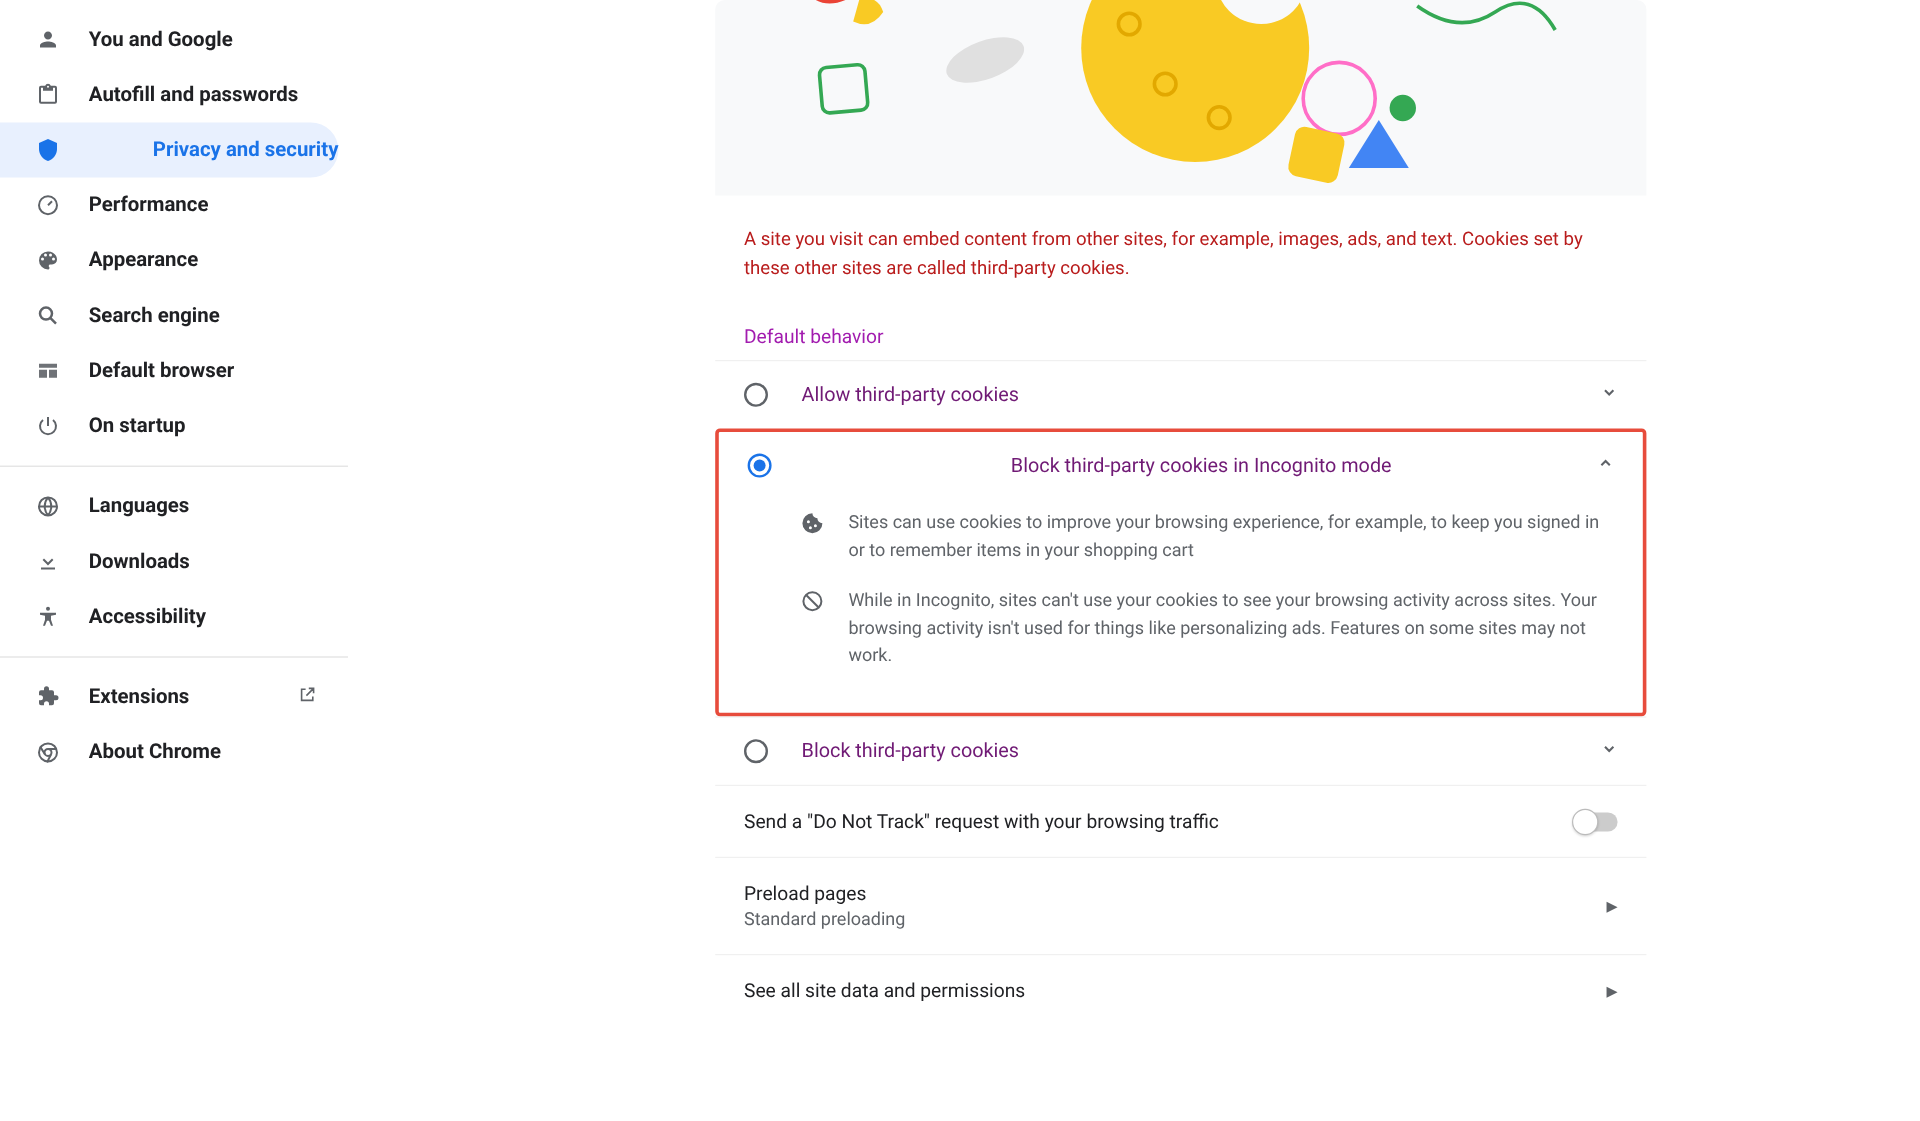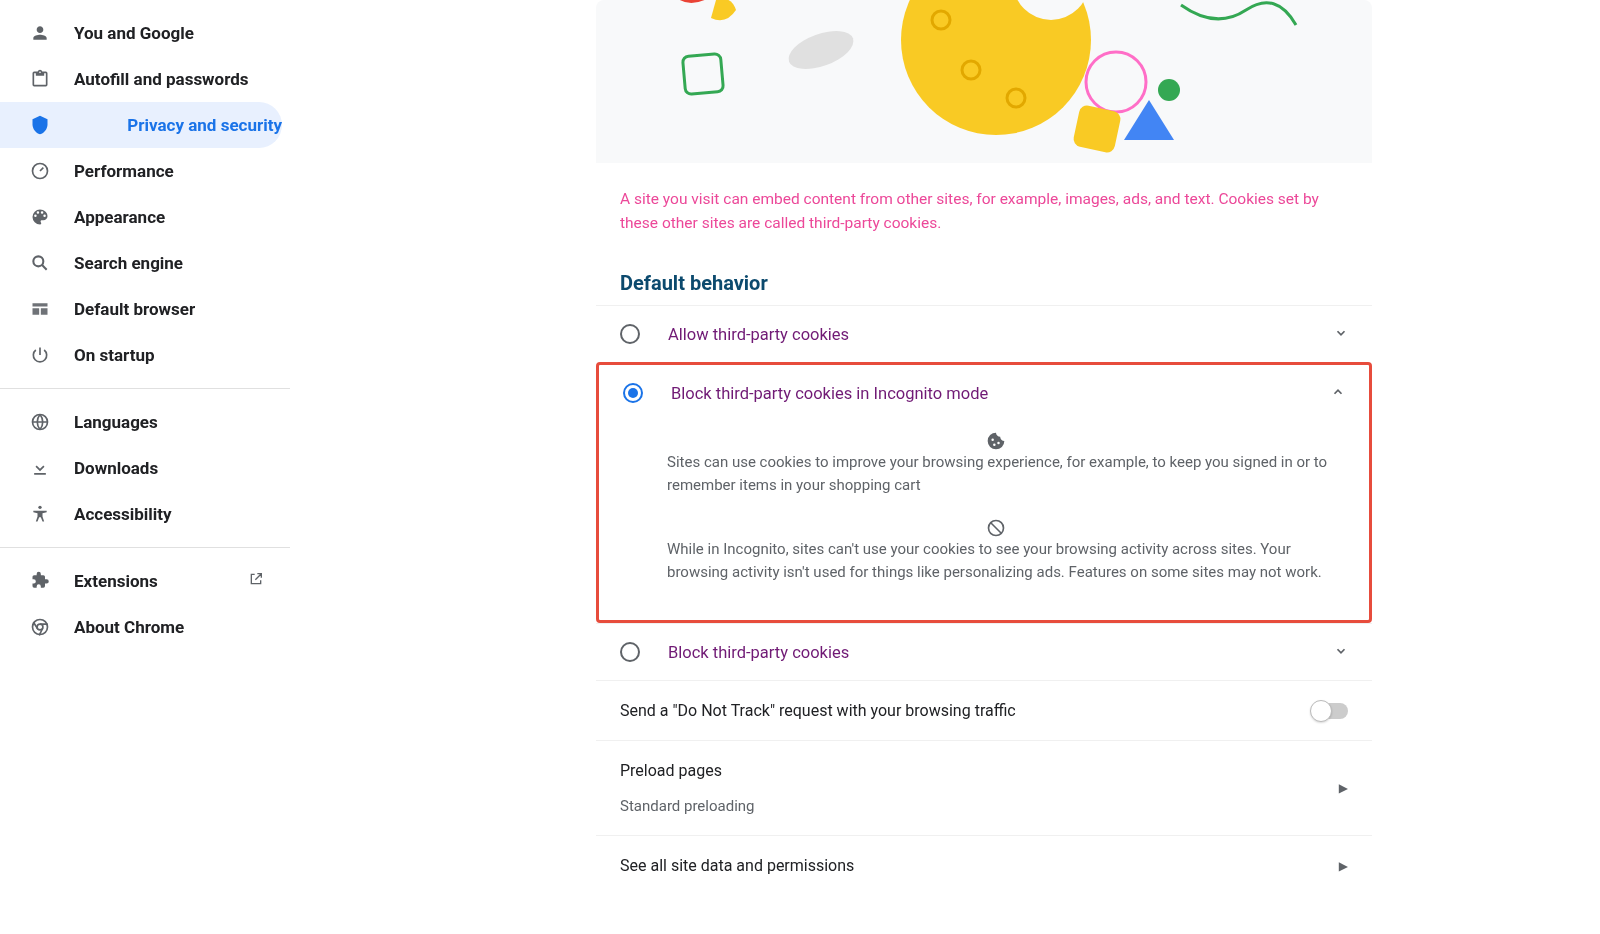--- a/index.html
+++ b/index.html
@@ -69,42 +69,42 @@
     height: 163px;
     background: #f8f9fa;
     position: relative;
     overflow: hidden;
     border-radius: 8px 8px 0 0;
   }
   .desc {
     padding: 24px 24px 0 24px;
     font-size: 15.5px;
     line-height: 1.55;
-    color: #ec4899;
+    color: #b91c1c;
   }
   .section-title {
     padding: 36px 24px 10px 24px;
-    font-size: 20px;
-    font-weight: 700;
-    color: #0c4a6e;
+    font-size: 16px;
+    font-weight: 400;
+    color: #a21caf;
   }
   .section-sub {
     padding: 0 24px 16px 24px;
     font-size: 15.5px;
     color: #5f6368;
   }
   .radio-row {
     display: flex;
     align-items: center;
     padding: 18px 24px;
     border-top: 1px solid #f0f0f0;
     cursor: pointer;
     position: relative;
   }
-  .radio-row:first-of-type { border-top: none; }
+  .radio-row:first-of-type { border-top: none; text-align: center; }
   .radio {
     width: 20px;
     height: 20px;
     border: 2px solid #5f6368;
     border-radius: 50%;
     margin-right: 28px;
     flex-shrink: 0;
     position: relative;
   }
   .radio.selected {
@@ -131,23 +131,22 @@
   }
   .highlighted {
     border: 3px solid #e74c3c;
     border-radius: 4px;
   }
   .expanded-body {
     padding: 8px 24px 20px 68px;
   }
   .info-row {
     display: flex;
-    align-items: center;
+    align-items: flex-start;
     margin-bottom: 18px;
-    flex-direction: column;
   }
   .info-row:last-child { margin-bottom: 16px; }
   .info-icon {
     width: 20px;
     height: 20px;
     color: #5f6368;
     margin-right: 20px;
     margin-top: 2px;
     flex-shrink: 0;
   }
@@ -158,21 +157,21 @@
   }
   .flat-row {
     display: flex;
     align-items: center;
     justify-content: space-between;
     padding: 20px 24px;
     border-top: 1px solid #f0f0f0;
     cursor: pointer;
   }
   .flat-row-text { font-size: 16px; color: #202124; }
-  .flat-row-sub { font-size: 15px; color: #5f6368; margin-top: 17px; }
+  .flat-row-sub { font-size: 15px; color: #5f6368; margin-top: 3px; }
   .toggle {
     width: 36px;
     height: 16px;
     background: #ccc;
     border-radius: 8px;
     position: relative;
   }
   .toggle::after {
     content: '';
     position: absolute;

